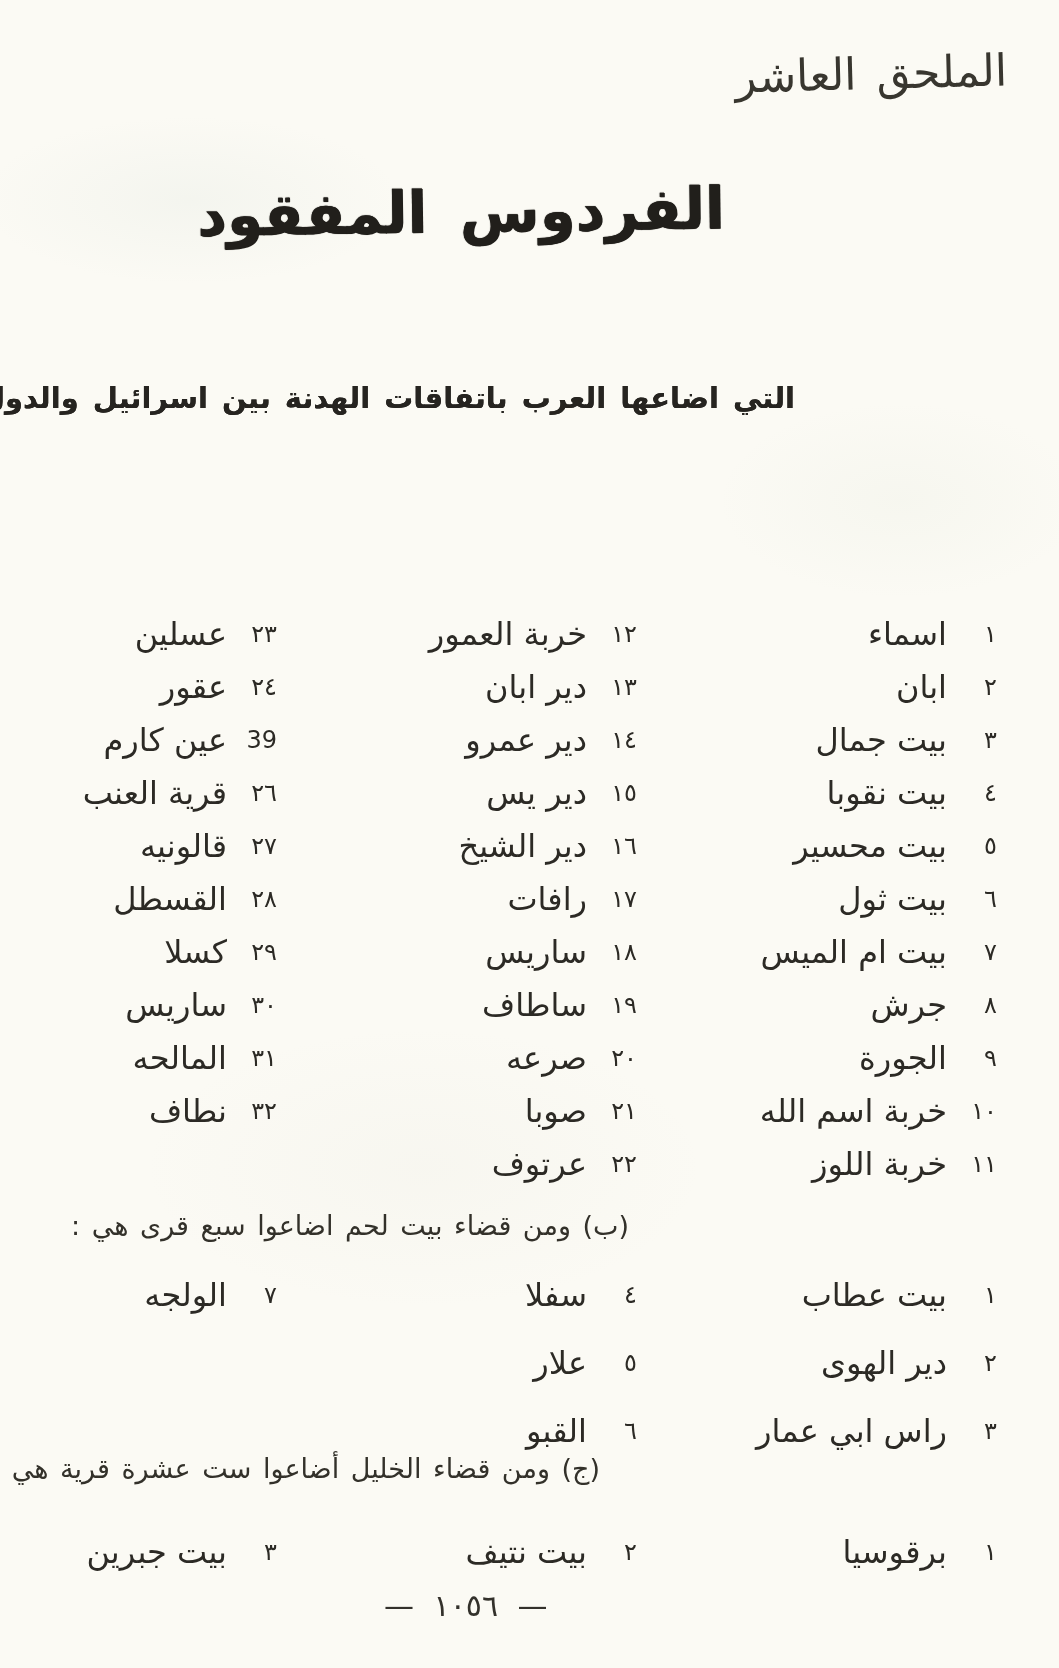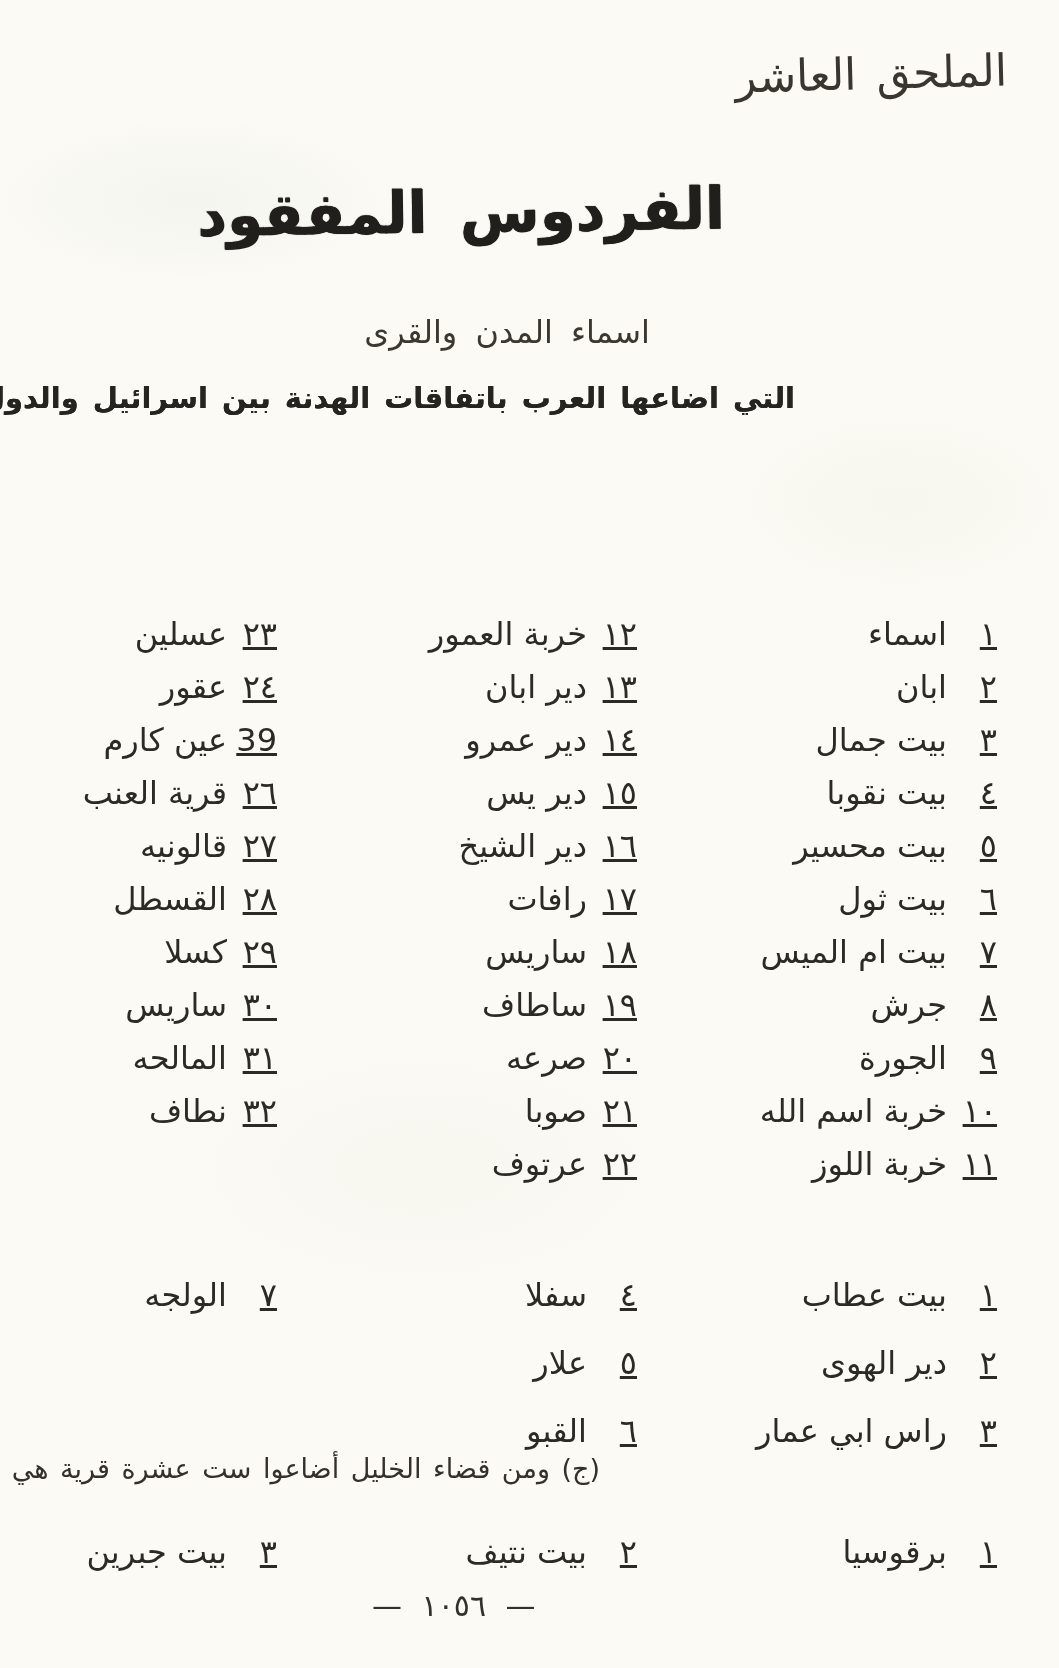--- a/index.html
+++ b/index.html
@@ -58,44 +58,43 @@
   .col-3 { right:782px; }
   .sec-a { top:607px; }
   .sec-b { top:1261px; }
   .sec-c { top:1518px; }
 
   .list-item { display:flex; align-items:center; height:53px; }
   .sec-b .list-item, .sec-c .list-item { height:68px; }
   .num {
     flex:0 0 40px; width:40px;
     text-align:right;
-    font-size:32px; color:#2c2a25;text-decoration:underline;
+    font-size:24px; color:#2c2a25;
   }
   .vname {
     margin-right:10px;
     font-size:32px; color:#2c2a25;
     white-space:nowrap;
   }
   .pageno {
-    top:1588px; left:372px;
+    top:1588px; left:384px;
     direction:rtl;
     font-size:30px; color:#33312b;
     word-spacing:10px;
   }
 </style>
 </head>
 <body>
 
 <div class="page">
 
   <div class="abs appendix">الملحق العاشر</div>
 
   <div class="abs title">الفردوس المفقود</div>
 
-  <div class="abs subtitle">اسماء المدن والقرى</div>
 
   <div class="abs subtitle2">التي اضاعها العرب باتفاقات الهدنة بين اسرائيل والدول العربية</div>
 
   <div class="col col-1 sec-a">
       <div class="list-item">
         <span class="num">١</span>
         <span class="vname">اسماء</span>
       </div>
       <div class="list-item">
         <span class="num">٢</span>
@@ -220,20 +219,21 @@
       <div class="list-item">
         <span class="num">٣١</span>
         <span class="vname">المالحه</span>
       </div>
       <div class="list-item">
         <span class="num">٣٢</span>
         <span class="vname">نطاف</span>
       </div>
     </div>
 
+  <div class="abs heading heading-b">(ب) ومن قضاء بيت لحم اضاعوا سبع قرى هي :</div>
   <div class="col col-1 sec-b">
       <div class="list-item">
         <span class="num">١</span>
         <span class="vname">بيت عطاب</span>
       </div>
       <div class="list-item">
         <span class="num">٢</span>
         <span class="vname">دير الهوى</span>
       </div>
       <div class="list-item">

